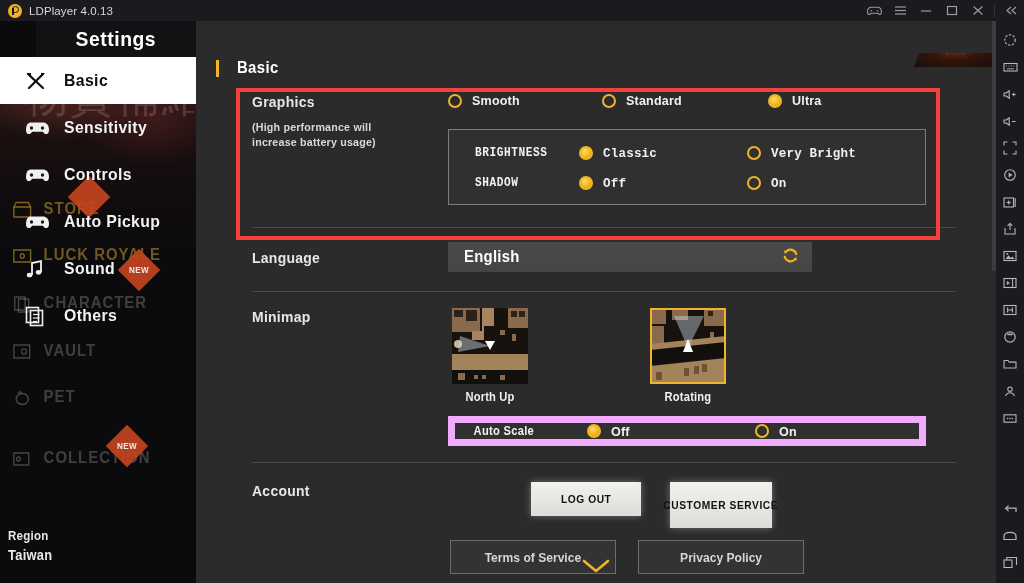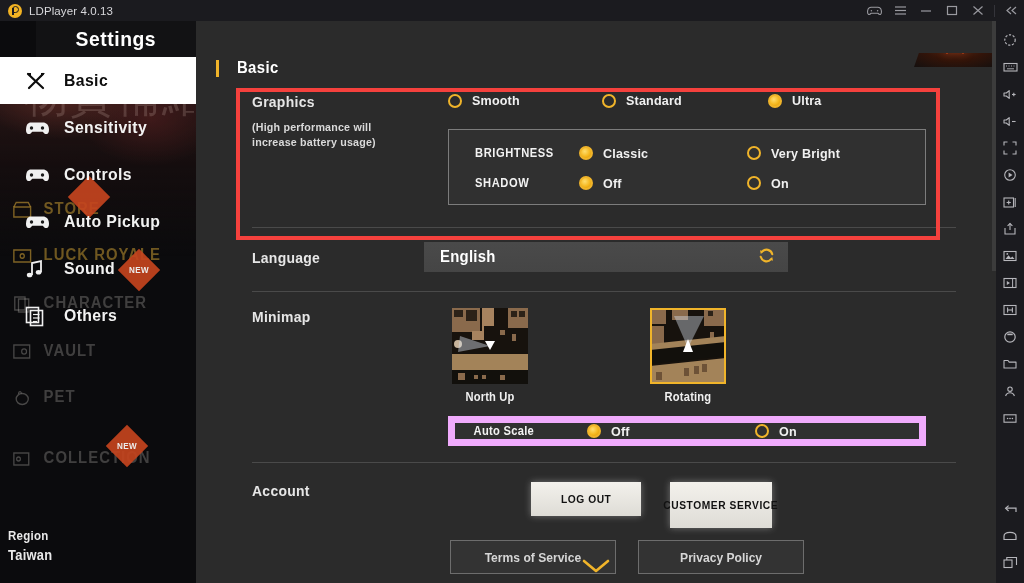--- a/index.html
+++ b/index.html
@@ -236,21 +236,21 @@
   .opt-lbl {
     color: #f0f0f0; font-size: 13.5px; font-weight: bold; letter-spacing: .2px;
     transform: scaleX(.93); transform-origin: left center; white-space: nowrap;
   }
 
   .gfx-panel {
     border: 1px solid #7c7c7c;
     background: #303030;
     padding: 8px 0 6px 0;
   }
-  .gfx-line { display: flex; align-items: center; height: 30px; }
+  .gfx-line { display: flex; align-items: center; height: 30px; font-family: Liberation Mono, monospace; }
   .gfx-name {
     width: 130px; padding-left: 28px;
     color: #f2f2f2; font-size: 12px; font-weight: bold; letter-spacing: .6px;
     transform: scaleX(.93); transform-origin: left center;
   }
 
   .divider { height: 1px; background: #4a4a4a; }
 
   .langbox {
     background: linear-gradient(180deg,#4a4a4a 0%, #454545 100%);
@@ -744,21 +744,21 @@
                 <span class="opt-lbl">On</span>
               </div>
             </div>
           </div>
         </div>
       </div>
 
       <div class="divider" style="margin-top:22px"></div>
 
       <div class="row" style="padding-top:14px; align-items:center">
-        <div style="width:172px; flex:none">
+        <div style="width:196px; flex:none">
           <div class="rowlabel">Language</div>
         </div>
         <div class="langbox">
           <span class="langtxt">English</span>
           <span>
             <svg width="19" height="19" viewBox="0 0 19 19">
                 <g fill="none" stroke="#f0b42a" stroke-width="2.1" stroke-linecap="round">
                   <path d="M15.3 8.2a6 6 0 0 0-10.2-2.6"></path>
                   <path d="M3.7 10.8a6 6 0 0 0 10.2 2.6"></path>
                 </g>

